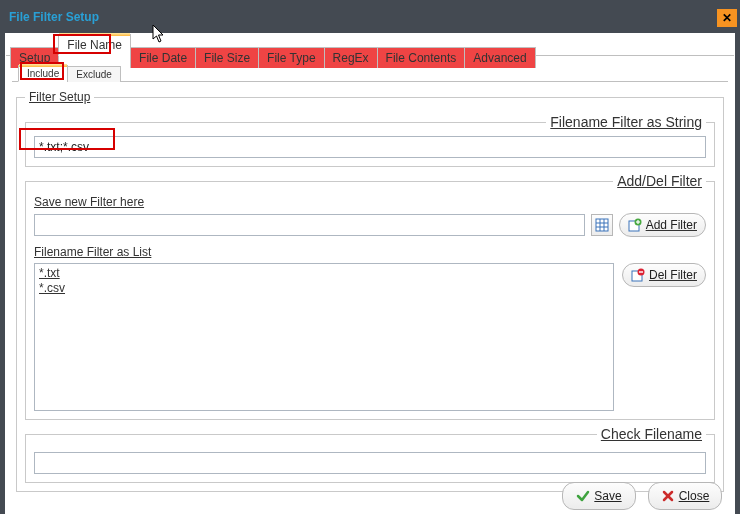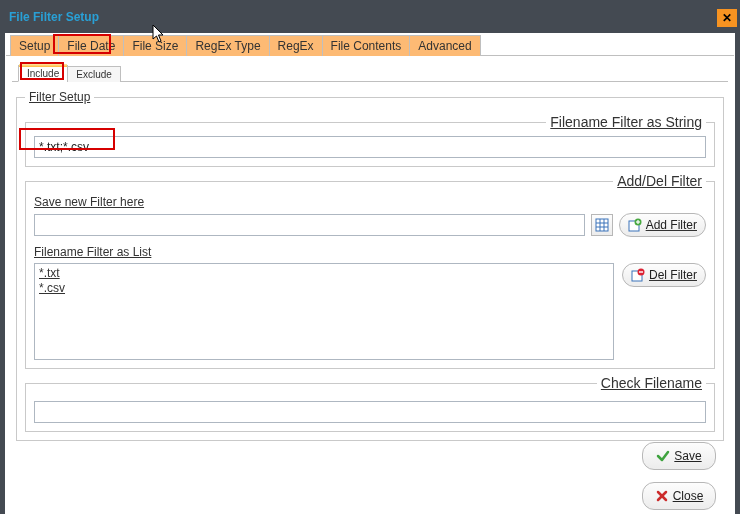--- a/index.html
+++ b/index.html
@@ -63,24 +63,24 @@
     align-items: flex-end;
     height: 22px;
     border-bottom: 1px solid #bfbfbf;
     background: #fff;
     padding-left: 4px;
   }
   .tab {
     padding: 3px 8px;
     border: 1px solid #bfbfbf;
     border-bottom: none;
-    background: #fdba74;
+    background: #ef4444;
     margin-right: -1px;
     position: relative;
-    top: 1px;
+    top: 13px;
     cursor: pointer;
     font-size: 12px;
     color: #333;
   }
   .tab.active {
     background: #fff;
     border-bottom: 1px solid #fff;
     top: 1px;
   }
   .tab.active::after {
@@ -181,21 +181,21 @@
     flex-direction: column;
     gap: 6px;
   }
   .row-list {
     display: flex;
     gap: 8px;
     margin-top: 4px;
   }
   .listbox {
     flex: 1;
-    height: 97px;
+    height: 148px;
     border: 1px solid #aeb7c1;
     background: #fff;
     padding: 2px 4px;
     font-size: 12px;
     line-height: 15px;
     white-space: pre;
     overflow: auto;
   }
   .btn {
     height: 24px;
@@ -207,25 +207,24 @@
     align-items: center;
     justify-content: center;
     gap: 4px;
     padding: 0 8px;
     cursor: pointer;
     font-size: 12px;
     color: #222;
   }
   .dlg-buttons {
     position: absolute;
-    right: 18px;
+    right: 12px;
     bottom: 10px;
     display: flex;
     gap: 12px;
-    flex-direction: column;
   }
   .dlg-buttons .btn { min-width: 74px; height: 28px; }
   .redbox {
     position: absolute;
     border: 2px solid #d60000;
     pointer-events: none;
     z-index: 30;
   }
   .check-input-wrap { margin-top: 4px; }
   .label-small { font-size: 12px; color: #333; }
@@ -246,23 +245,24 @@
     <svg class="cursor" viewBox="0 0 16 20">
       <path d="M1 1 L1 15 L4.5 12 L7 18 L9 17 L6.5 11 L11 11 Z" fill="#fff" stroke="#000" stroke-width="1"></path>
     </svg>
 
     <div class="redbox" style="left:47px; top:0px; width:58px; height:20px;"></div>
     <div class="redbox" style="left:14px; top:28px; width:44px; height:18px;"></div>
     <div class="redbox" style="left:13px; top:94px; width:96px; height:22px;"></div>
 
     <div class="tabstrip">
       <div class="tab">Setup</div>
+      <div class="tab active">File Name</div>
       <div class="tab">File Date</div>
       <div class="tab">File Size</div>
-      <div class="tab">RegEx Type</div>
+      <div class="tab">File Type</div>
       <div class="tab">RegEx</div>
       <div class="tab">File Contents</div>
       <div class="tab">Advanced</div>
     </div>
 
     <div class="subtabstrip">
       <div class="subtab active">Include</div>
       <div class="subtab">Exclude</div>
     </div>
 

